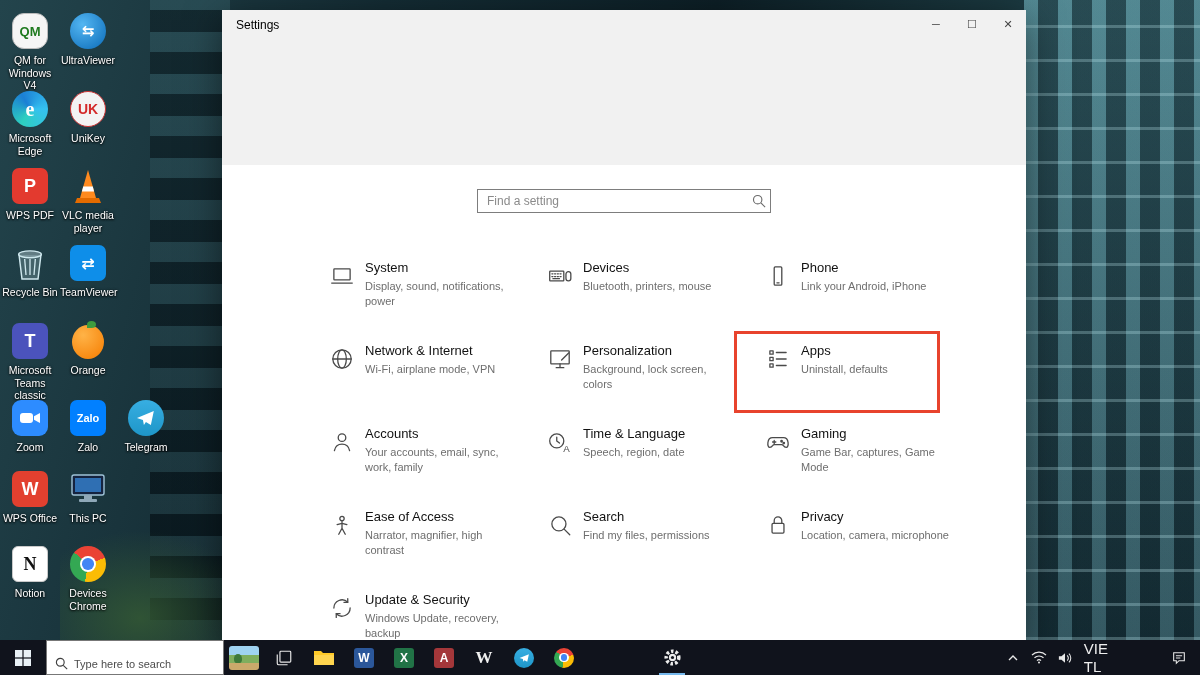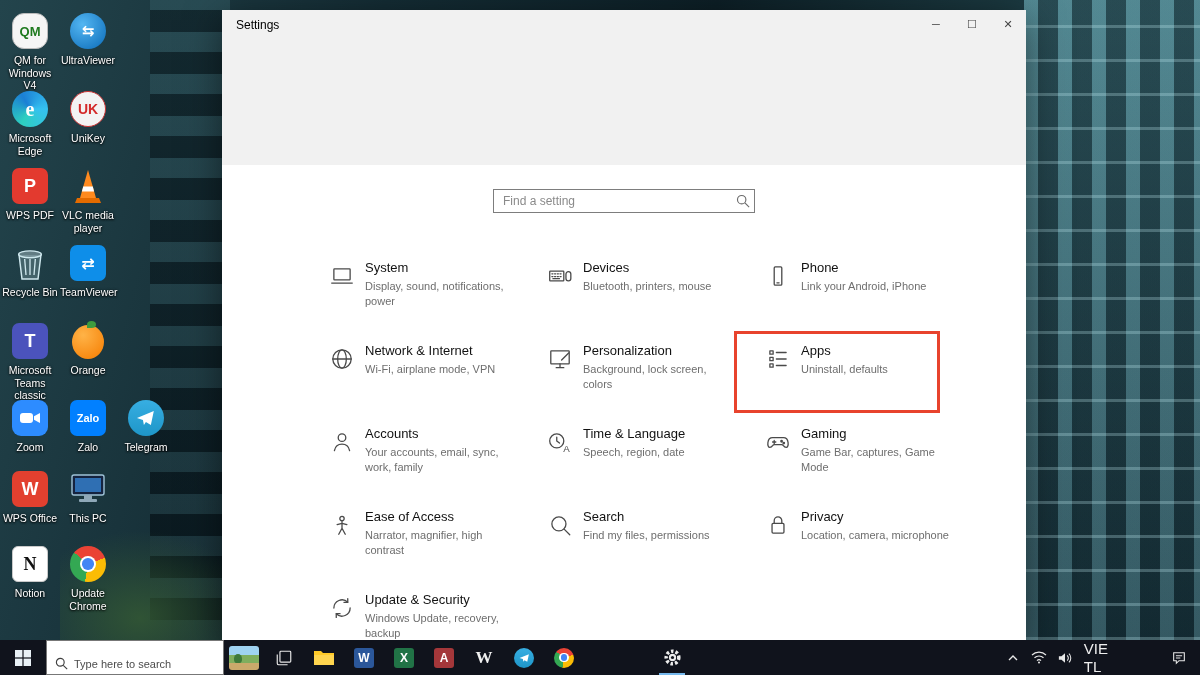--- a/index.html
+++ b/index.html
@@ -29,21 +29,21 @@
 
   
   .window { position:absolute; left:222px; top:10px; width:804px; height:630px; background:#fff;
     box-shadow:0 10px 34px rgba(0,0,0,.5); }
   .win-header { position:absolute; top:0; left:0; right:0; height:155px; background:#f1f1f1; }
   .titlebar { position:absolute; top:0; left:0; right:0; height:30px; display:flex; align-items:flex-start; }
   .win-title { font-size:12px; color:#000; padding:8px 0 0 14px; }
   .win-controls { margin-left:auto; display:flex; }
   .win-btn { width:36px; height:28px; border:none; background:transparent; font-size:11px; color:#444;
     display:flex; align-items:center; justify-content:center; cursor:default; }
-  .ws-box { position:absolute; left:50%; transform:translateX(-50%); top:179px; width:262px; height:24px;
+  .ws-box { position:absolute; left:50%; transform:translateX(-50%); top:179px; width:294px; height:24px;
     background:#fff; border:1px solid #7d7d7d; display:flex; align-items:center; }
   .ws-input { flex:1; border:none; outline:none; background:transparent; font-size:12px; color:#333;
     padding:0 6px 0 9px; font-family:inherit; }
   .ws-input::placeholder { color:#8a8a8a; }
   .ws-mag { width:22px; display:flex; align-items:center; justify-content:center; }
 
   .settings-grid { position:absolute; left:106px; top:250px; width:656px; display:grid;
     grid-template-columns:218px 218px 210px; grid-auto-rows:83px; }
   .tile { position:relative; display:flex; gap:9px; align-items:flex-start; cursor:pointer; }
   .tile-icon { flex:none; width:28px; margin-top:3px; display:flex; justify-content:center; }
@@ -206,21 +206,21 @@
       </div>
       <div class="di-label">Notion</div>
     </div>
     <div class="desk-icon" style="left: 60px; top: 543px;">
       <div class="di-art">
         <span style="position:relative;display:block;width:36px;height:36px;border-radius:50%;background:conic-gradient(from -50deg,#ea4335 0 33.3%,#fbbc05 0 66.6%,#34a853 0 100%);">
           <span style="position:absolute;inset:9.72px;border-radius:50%;background:#fff;"></span>
           <span style="position:absolute;inset:12.24px;border-radius:50%;background:#4285f4;"></span>
         </span>
       </div>
-      <div class="di-label">Update Chrome</div>
+      <div class="di-label">Devices Chrome</div>
     </div>
   </div>
 
 <div class="window">
   <div class="win-header"></div>
   <div class="titlebar">
     <span class="win-title">Settings</span>
     <span class="win-controls">
       <button class="win-btn">─</button>
       <button class="win-btn">☐</button>

